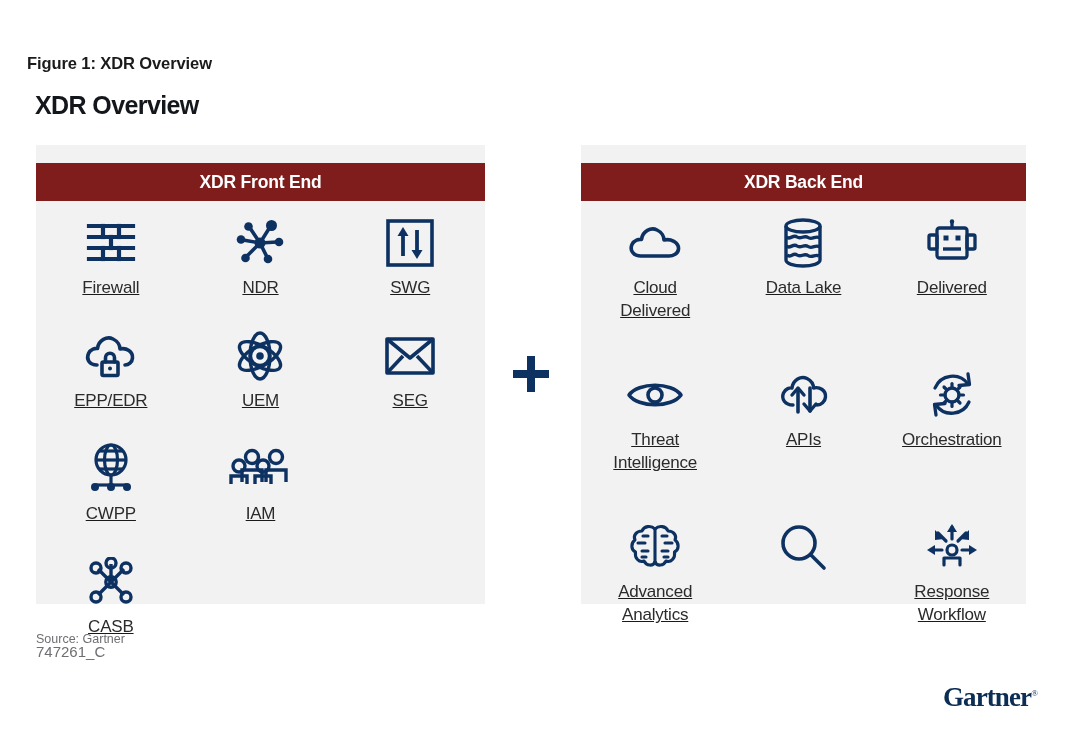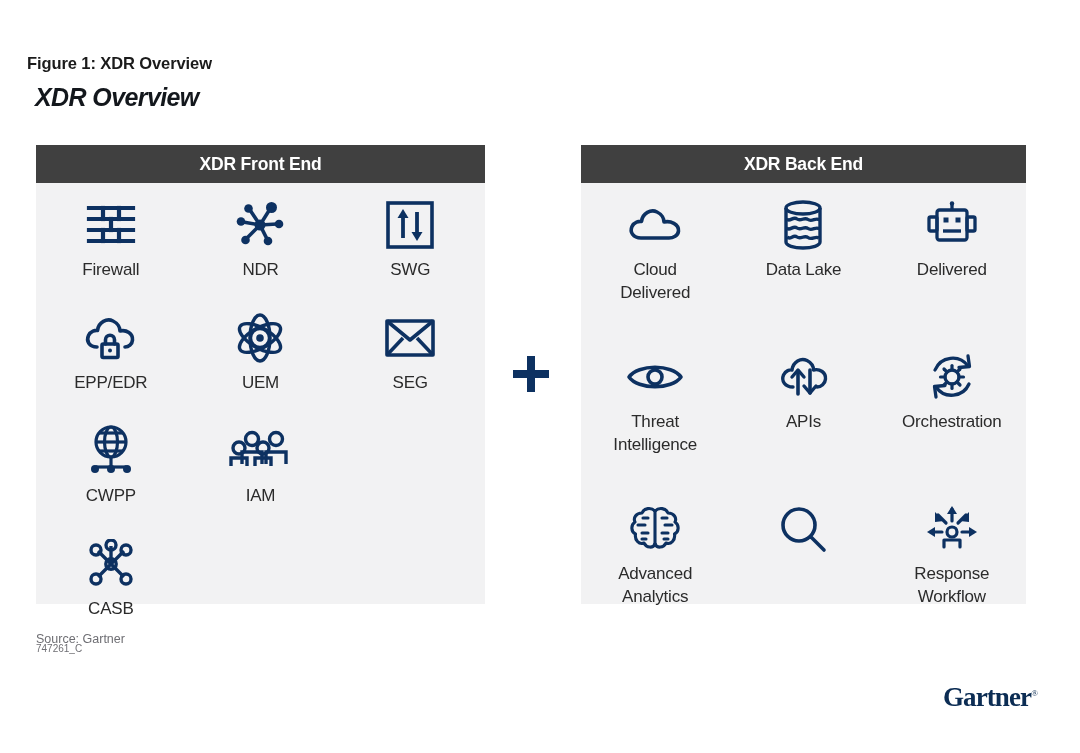--- a/index.html
+++ b/index.html
@@ -23,52 +23,53 @@
     font-size: 16.5px;
     font-weight: bold;
     color: #1b1b1b;
     letter-spacing: -0.1px;
     margin-top: 34px;
   }
 
   
   .chart-title {
     position: absolute;
-    left: 35px; top: 83px;
+    left: 35px; top: 91px;
     font-size: 25px;
     font-weight: bold;
     color: #13171c;
     letter-spacing: -0.6px;
-    font-style: italic;
   }
 
   
   .panel {
     position: absolute;
     background: #f2f2f3;
     top: 145px;
   }
   .panel-front { left: 36px;  width: 449px; height: 459px; }
   .panel-back  { left: 581px; width: 445px; height: 459px; }
 
   .panel-header {
     height: 38px;
-    background: #404040;
+    background: #7f1d1d;
     color: #ffffff;
     display: flex;
     align-items: center;
     justify-content: center;
     font-size: 17.5px;
     font-weight: bold;
     letter-spacing: -0.2px;
+    margin-top: 18px;
   }
 
   .panel-body {
     position: relative;
     height: 421px;
+    text-decoration: underline;
   }
 
   
   .grid {
     display: grid;
     grid-template-columns: repeat(3, 1fr);
     width: 100%;
   }
   .grid-front { padding-top: 14px; row-gap: 6px; }
   .grid-back  { padding-top: 14px; row-gap: 42px; }
@@ -115,21 +116,21 @@
   
   .source-line {
     position: absolute;
     left: 36px; top: 632px;
     font-size: 12.5px;
     color: #6e6e73;
   }
   .doc-id {
     position: absolute;
     left: 36px; top: 643px;
-    font-size: 10px;
+    font-size: 15px;
     color: #6e6e73;
   }
 
   .gartner-logo {
     position: absolute;
     right: 42px; top: 682px;
     font-size: 27px;
     font-weight: bold;
     color: #0c2d54;
     letter-spacing: -0.9px;

